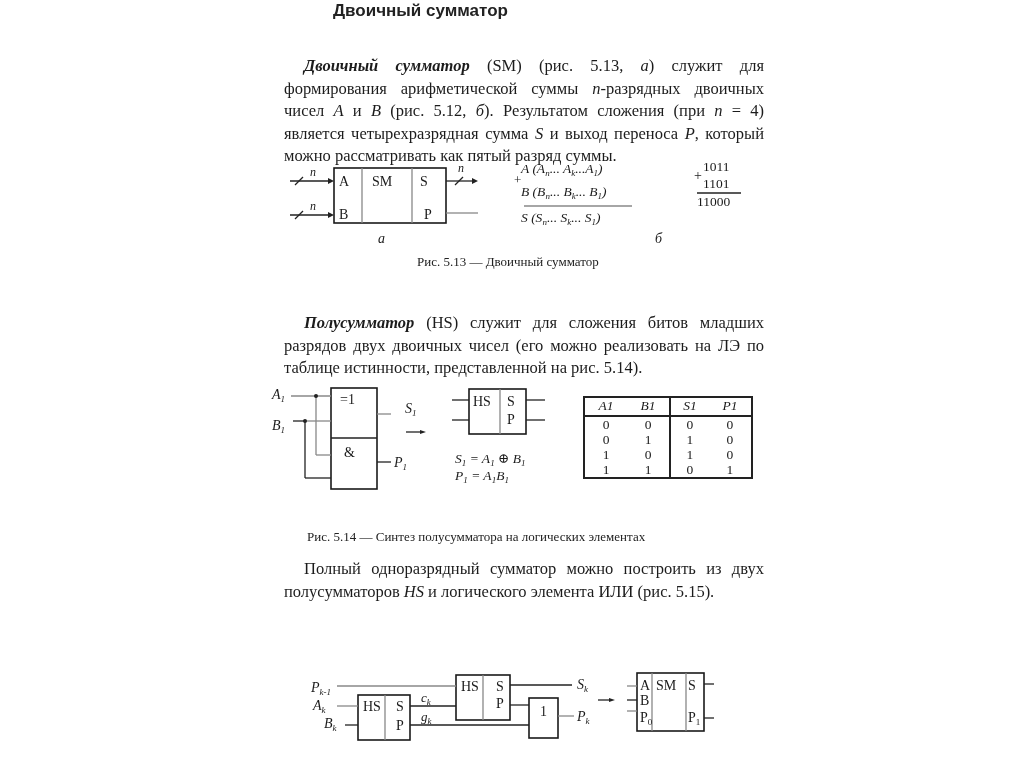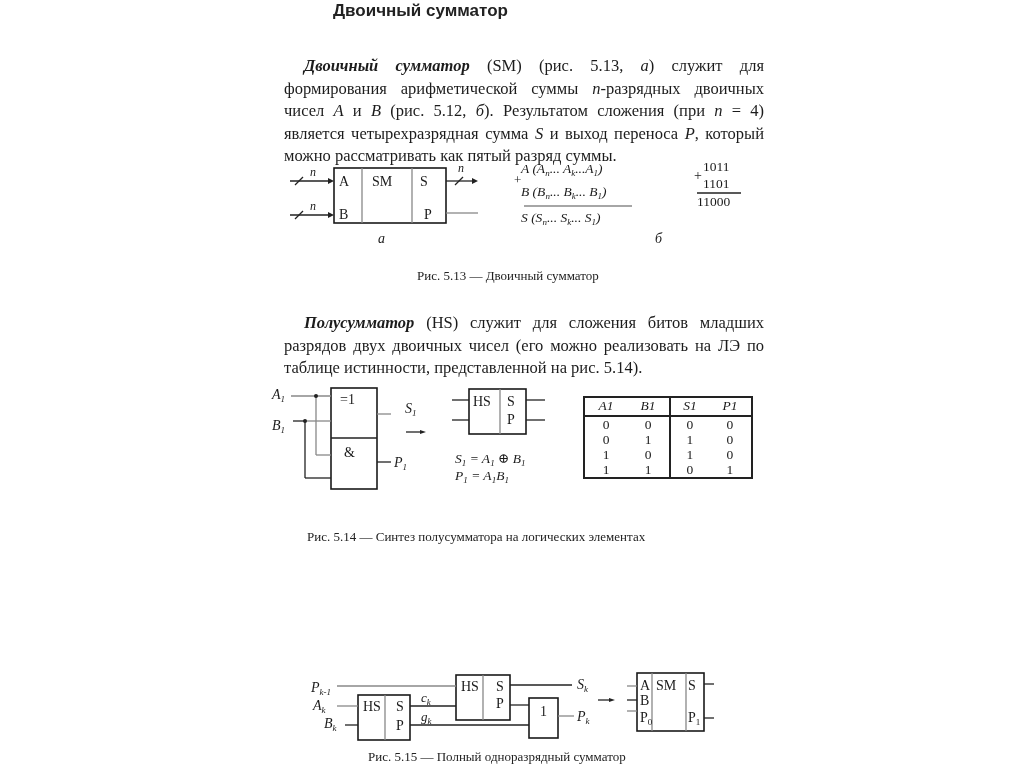--- a/index.html
+++ b/index.html
@@ -76,21 +76,21 @@
     <text x="521" y="222" font-size="13.5" font-style="italic">S  (S<tspan font-size="9" dy="3">n</tspan><tspan dy="-3">... S</tspan><tspan font-size="9" dy="3">k</tspan><tspan dy="-3">... S</tspan><tspan font-size="9" dy="3">1</tspan><tspan dy="-3">)</tspan></text>
     <text x="655" y="243" font-size="14" font-style="italic">б</text>
 
     <text x="694" y="180" font-size="14">+</text>
     <text x="703" y="171" font-size="13.5">1011</text>
     <text x="703" y="188" font-size="13.5">1101</text>
     <line class="ln" x1="697" y1="193" x2="741" y2="193"></line>
     <text x="697" y="206" font-size="13.5">11000</text>
   </svg>
 
-  <div class="caption" style="left:417px; top:268px;">Рис. 5.13  — Двоичный сумматор</div>
+  <div class="caption" style="left:417px; top:254px;">Рис. 5.13  — Двоичный сумматор</div>
 
   <div class="para" style="left:268px; top:296px; width:512px;">
     <p class="indent"><em class="term">Полусумматор</em><span> (HS) служит для сложения битов младших разрядов двух двоичных чисел (его можно реализовать на ЛЭ по таблице истинности, представленной на рис. 5.14).</span></p>
   </div>
 
   <svg width="1024" height="767">
     <rect class="box" x="331" y="388" width="46" height="101"></rect>
     <line class="ln" x1="331" y1="438" x2="377" y2="438"></line>
     <text x="340" y="404" font-size="14">=1</text>
     <text x="344" y="457" font-size="14">&amp;</text>
@@ -162,20 +162,21 @@
         <td>1</td>
         <td class="sep">0</td>
         <td>1</td>
       </tr>
     </tbody>
   </table>
 
   <div class="caption" style="left:307px; top:529px;text-align:right;">Рис. 5.14  — Синтез полусумматора на логических элементах</div>
 
   <div class="para" style="left:268px; top:542px; width:512px;">
+    <p class="indent"><span>Полный одноразрядный сумматор можно построить из двух полусумматоров </span><i>HS</i><span> и логического элемента ИЛИ (рис. 5.15).</span></p>
   </div>
 
   <svg width="1024" height="767">
 
     <rect class="box" x="358" y="695" width="52" height="45"></rect>
     <line class="gl" x1="385" y1="695" x2="385" y2="740"></line>
     <text x="363" y="711" font-size="14">HS</text>
     <text x="396" y="711" font-size="14">S</text>
     <text x="396" y="730" font-size="14">P</text>
 
@@ -217,15 +218,14 @@
     <line class="ln" x1="704" y1="684" x2="714" y2="684"></line>
     <line class="ln" x1="704" y1="718" x2="714" y2="718"></line>
     <text x="640" y="690" font-size="14">A</text>
     <text x="640" y="705" font-size="14">B</text>
     <text x="640" y="722" font-size="14">P<tspan font-size="9" dy="3">0</tspan></text>
     <text x="656" y="690" font-size="14">SM</text>
     <text x="688" y="690" font-size="14">S</text>
     <text x="688" y="722" font-size="14">P<tspan font-size="9" dy="3">1</tspan></text>
   </svg>
 
-  <div class="caption" style="left:368px; top:749px;">Рис. 5.15  — Полный одноразрядный сумматор</div>
 
 </div>
 
 </body></html>

